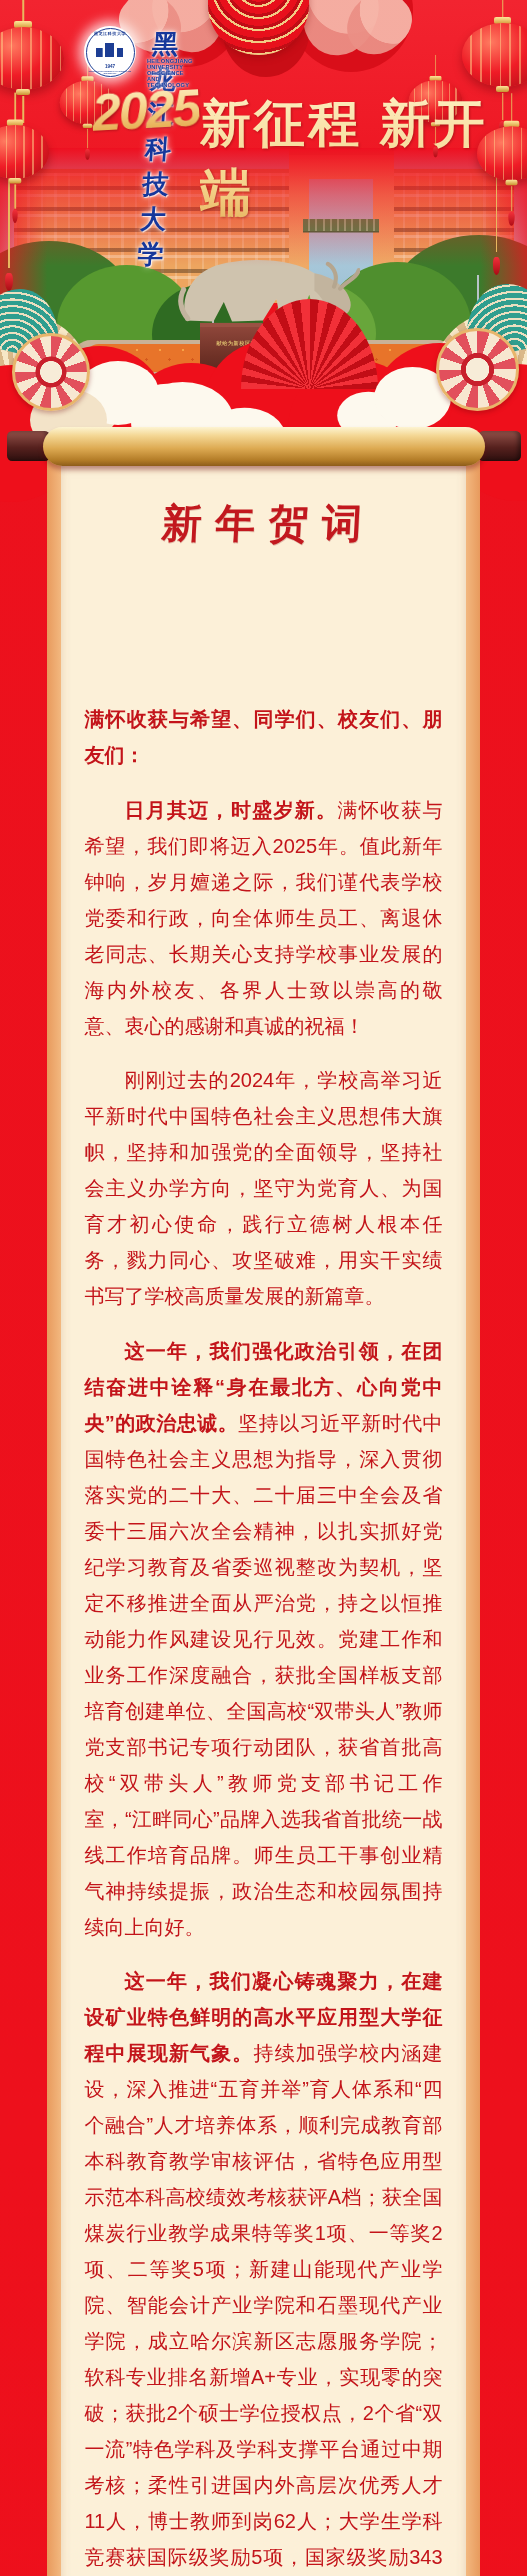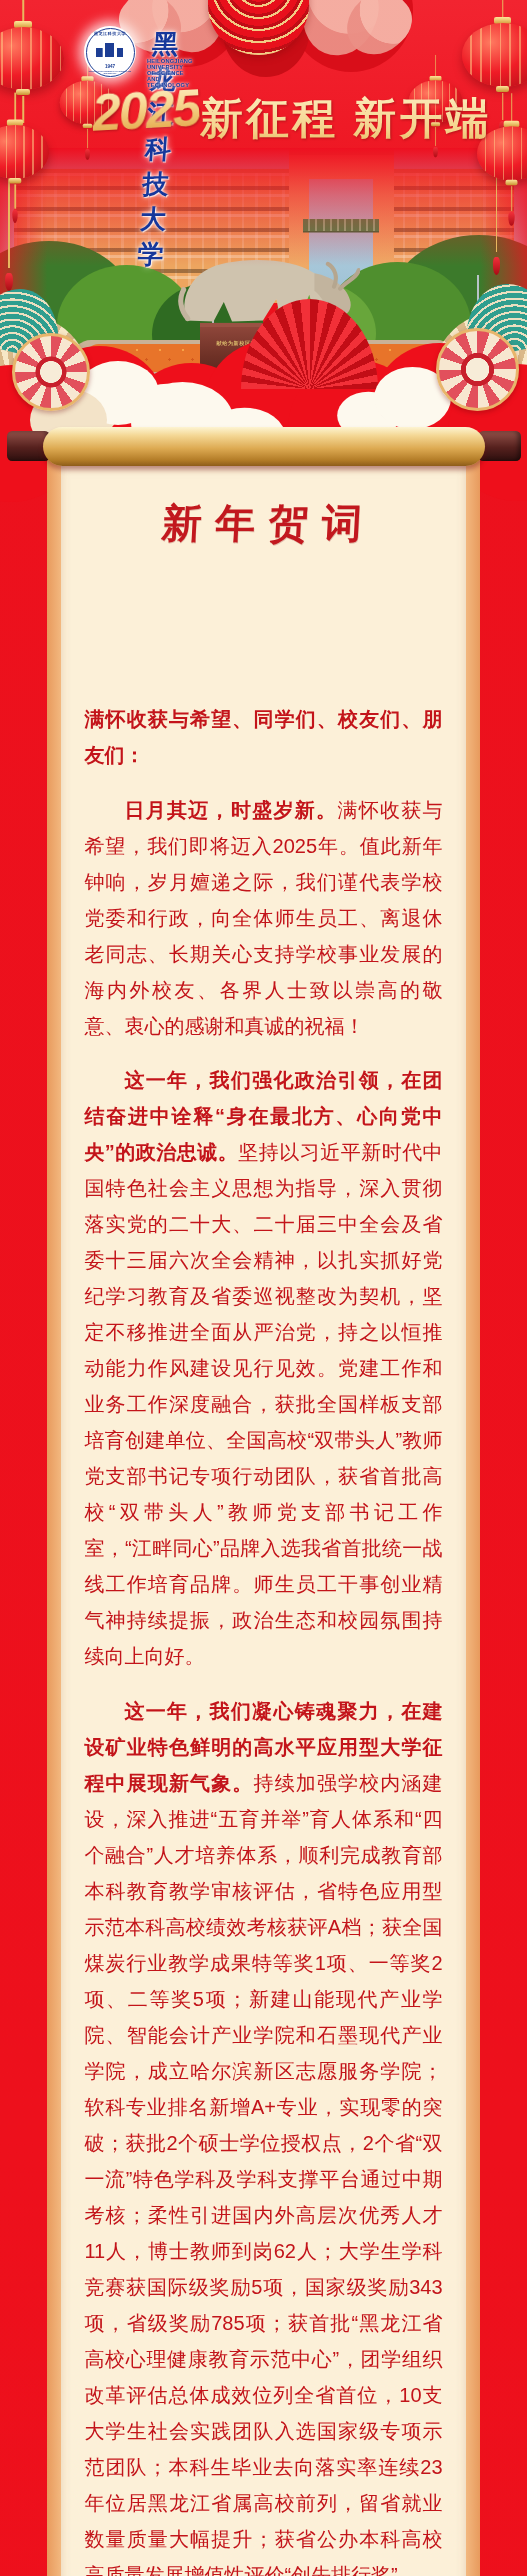--- a/index.html
+++ b/index.html
@@ -53,21 +53,21 @@
   .seal .yr{position:absolute;left:0;right:0;bottom:9.3px;text-align:center;font-size:4.6px;font-weight:700;color:#1d3e94;}
   .name-zh{position:absolute;left:145px;top:27px;font-size:26px;font-weight:700;color:#16379b;letter-spacing:1.5px;
     text-shadow:0 0 3.1px #fff,0 0 7.2px rgba(255,255,255,.9),1px 1px 0 rgba(255,255,255,.6);transform:skewX(-4deg);}
   .name-en{position:absolute;left:147px;top:58px;font-size:5.7px;font-weight:700;color:#16379b;letter-spacing:0.2px;
     text-shadow:0 0 2.1px #fff,0 0 4.1px rgba(255,255,255,.9);}
 
   
   .year2025{position:absolute;left:92px;top:80px;z-index:9;font-size:52px;font-weight:700;font-style:italic;letter-spacing:-2.1px;
     background:linear-gradient(180deg,#fff3cf 0%,#f6d48c 45%,#e3a648 90%);-webkit-background-clip:text;background-clip:text;color:transparent;
     transform:rotate(-3deg);filter:drop-shadow(1px 1.5px 1px rgba(120,10,10,.45));}
-  .slogan{position:absolute;left:200px;top:90px;z-index:9;font-size:43px;font-weight:700;letter-spacing:3.1px;
+  .slogan{position:absolute;left:200px;top:90px;z-index:9;font-size:51px;font-weight:700;letter-spacing:3.1px;
     background:linear-gradient(180deg,#fdeec0 0%,#f4d28a 70%,#e6b25c 100%);-webkit-background-clip:text;background-clip:text;color:transparent;
     filter:drop-shadow(1px 1.5px 1px rgba(120,10,10,.45));}
 
   
   .photo{position:absolute;left:0;top:148px;width:528px;height:253px;z-index:1;overflow:hidden;}
   .photo .sky{position:absolute;left:0;right:0;top:0;height:139px;background:linear-gradient(180deg,#aed3ec,#d8eaf5);}
   .photo .building{position:absolute;left:14.4px;right:14.4px;top:25px;height:130px;
     background-color:#eda55f;
     background-image:repeating-linear-gradient(180deg,rgba(255,246,230,.35) 0 3.1px,transparent 3.1px 13.4px,rgba(98,66,36,.55) 13.4px 17.5px,transparent 17.5px 20.6px),
       repeating-linear-gradient(90deg,rgba(255,255,255,.18) 0 2.6px,transparent 2.6px 13.4px);
@@ -281,20 +281,21 @@
     <i class="bar"></i>
   </div>
 
   <div class="scroll-wrap">
     <div class="paper">
       <h1 class="scroll-title">新年贺词</h1>
 
       <div class="letter">
         <p class="salutation">满怀收获与希望、同学们、校友们、朋友们：</p>
         <p class="para"><span class="lead">日月其迈，时盛岁新。</span><span>满怀收获与希望，我们即将迈入2025年。值此新年钟响，岁月嬗递之际，我们谨代表学校党委和行政，向全体师生员工、离退休老同志、长期关心支持学校事业发展的海内外校友、各界人士致以崇高的敬意、衷心的感谢和真诚的祝福！</span></p>
+        <p class="para"><span class="lead"></span><span>刚刚过去的2024年，学校高举习近平新时代中国特色社会主义思想伟大旗帜，坚持和加强党的全面领导，坚持社会主义办学方向，坚守为党育人、为国育才初心使命，践行立德树人根本任务，戮力同心、攻坚破难，用实干实绩书写了学校高质量发展的新篇章。</span></p>
         <p class="para"><span class="lead">这一年，我们强化政治引领，在团结奋进中诠释“身在最北方、心向党中央”的政治忠诚。</span><span>坚持以习近平新时代中国特色社会主义思想为指导，深入贯彻落实党的二十大、二十届三中全会及省委十三届六次全会精神，以扎实抓好党纪学习教育及省委巡视整改为契机，坚定不移推进全面从严治党，持之以恒推动能力作风建设见行见效。党建工作和业务工作深度融合，获批全国样板支部培育创建单位、全国高校“双带头人”教师党支部书记专项行动团队，获省首批高校“双带头人”教师党支部书记工作室，“江畔同心”品牌入选我省首批统一战线工作培育品牌。师生员工干事创业精气神持续提振，政治生态和校园氛围持续向上向好。</span></p>
         <p class="para"><span class="lead">这一年，我们凝心铸魂聚力，在建设矿业特色鲜明的高水平应用型大学征程中展现新气象。</span><span>持续加强学校内涵建设，深入推进“五育并举”育人体系和“四个融合”人才培养体系，顺利完成教育部本科教育教学审核评估，省特色应用型示范本科高校绩效考核获评A档；获全国煤炭行业教学成果特等奖1项、一等奖2项、二等奖5项；新建山能现代产业学院、智能会计产业学院和石墨现代产业学院，成立哈尔滨新区志愿服务学院；软科专业排名新增A+专业，实现零的突破；获批2个硕士学位授权点，2个省“双一流”特色学科及学科支撑平台通过中期考核；柔性引进国内外高层次优秀人才11人，博士教师到岗62人；大学生学科竞赛获国际级奖励5项，国家级奖励343项，省级奖励785项；获首批“黑龙江省高校心理健康教育示范中心”，团学组织改革评估总体成效位列全省首位，10支大学生社会实践团队入选国家级专项示范团队；本科生毕业去向落实率连续23年位居黑龙江省属高校前列，留省就业数量质量大幅提升；获省公办本科高校高质量发展增值性评价“创先排行奖”。</span></p>
 
       </div>
 
       <div class="signoff">
         
         
         
       </div>

